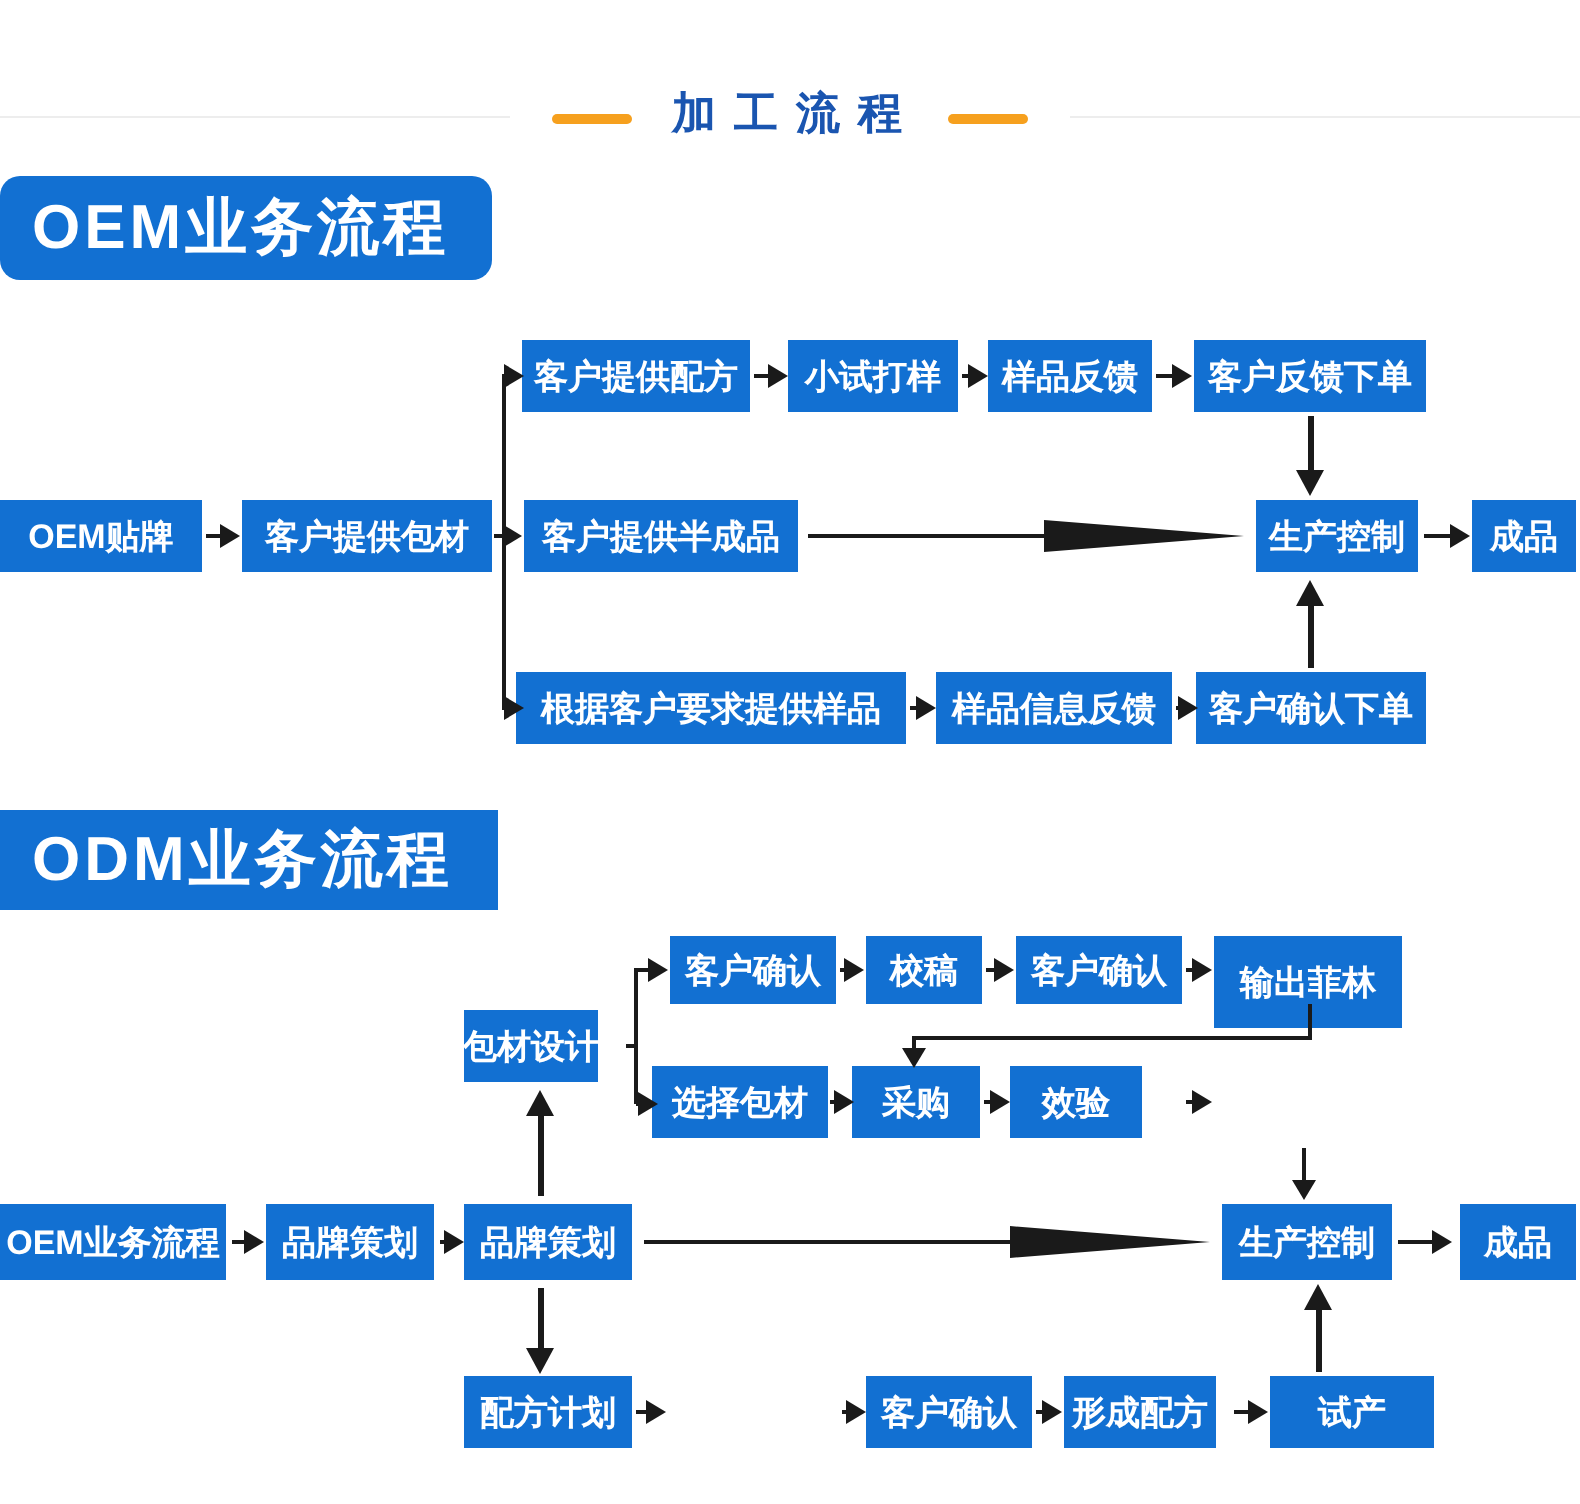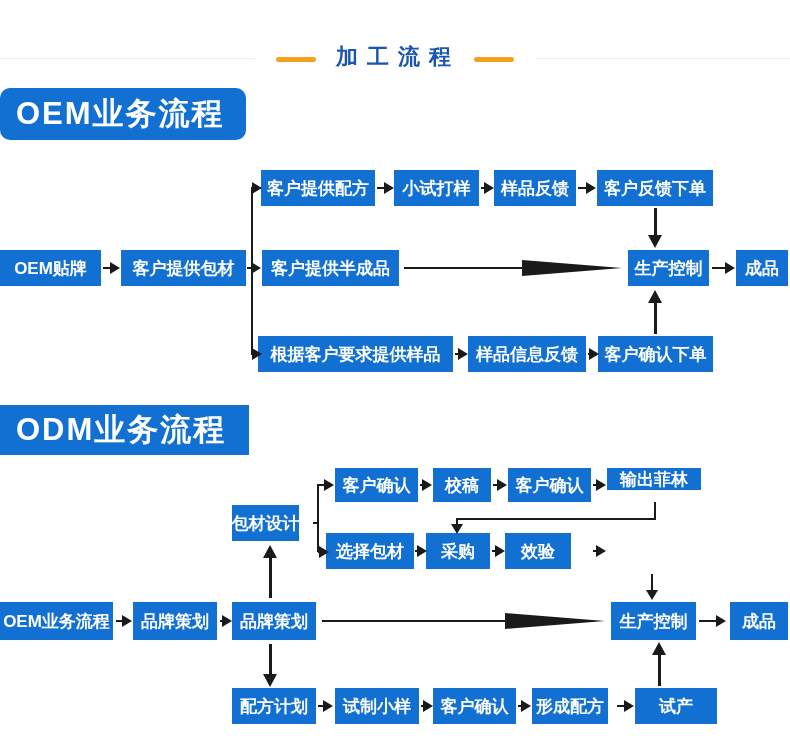--- a/index.html
+++ b/index.html
@@ -109,34 +109,33 @@
   <div class="a-h" style="left:455px;top:353px;width:3px;"></div>
   <div class="a-h" style="left:588px;top:353px;width:1px;"></div>
 
   <div class="hdr" style="left:0;top:405px;width:249px;height:50px;">ODM业务流程</div>
 
   <div class="node" style="left:232px;top:505px;width:67px;">包材设计</div>
 
   <div class="node" style="left:335px;top:468px;width:83px;height:34px;">客户确认</div>
   <div class="node" style="left:433px;top:468px;width:58px;height:34px;">校稿</div>
   <div class="node" style="left:508px;top:468px;width:83px;height:34px;">客户确认</div>
-  <div class="node" style="left:607px;top:468px;width:94px;height:22px;">输出菲林</div>
+  <div class="node" style="left:607px;top:468px;width:94px;height:46px;">输出菲林</div>
 
   <div class="node" style="left:326px;top:533px;width:88px;">选择包材</div>
   <div class="node" style="left:426px;top:533px;width:64px;">采购</div>
   <div class="node" style="left:505px;top:533px;width:66px;">效验</div>
 
   <div class="node" style="left:0;top:602px;width:113px;height:38px;">OEM业务流程</div>
   <div class="node" style="left:133px;top:602px;width:84px;height:38px;">品牌策划</div>
   <div class="node" style="left:232px;top:602px;width:84px;height:38px;">品牌策划</div>
   <div class="node" style="left:611px;top:602px;width:85px;height:38px;">生产控制</div>
   <div class="node" style="left:730px;top:602px;width:58px;height:38px;">成品</div>
 
   <div class="node" style="left:232px;top:688px;width:84px;">配方计划</div>
-  <div class="node" style="left:335px;top:688px;width:84px;">试制小样</div>
   <div class="node" style="left:433px;top:688px;width:83px;">客户确认</div>
   <div class="node" style="left:532px;top:688px;width:76px;">形成配方</div>
   <div class="node" style="left:635px;top:688px;width:82px;">试产</div>
 
   <div class="a-h" style="left:420px;top:484px;width:2px;"></div>
   <div class="a-h" style="left:493px;top:484px;width:4px;"></div>
   <div class="a-h" style="left:593px;top:484px;width:3px;"></div>
 
   <div class="l-h" style="left:313px;top:522px;width:6px;"></div>
   <div class="l-v" style="left:317px;top:484px;height:68px;"></div>

